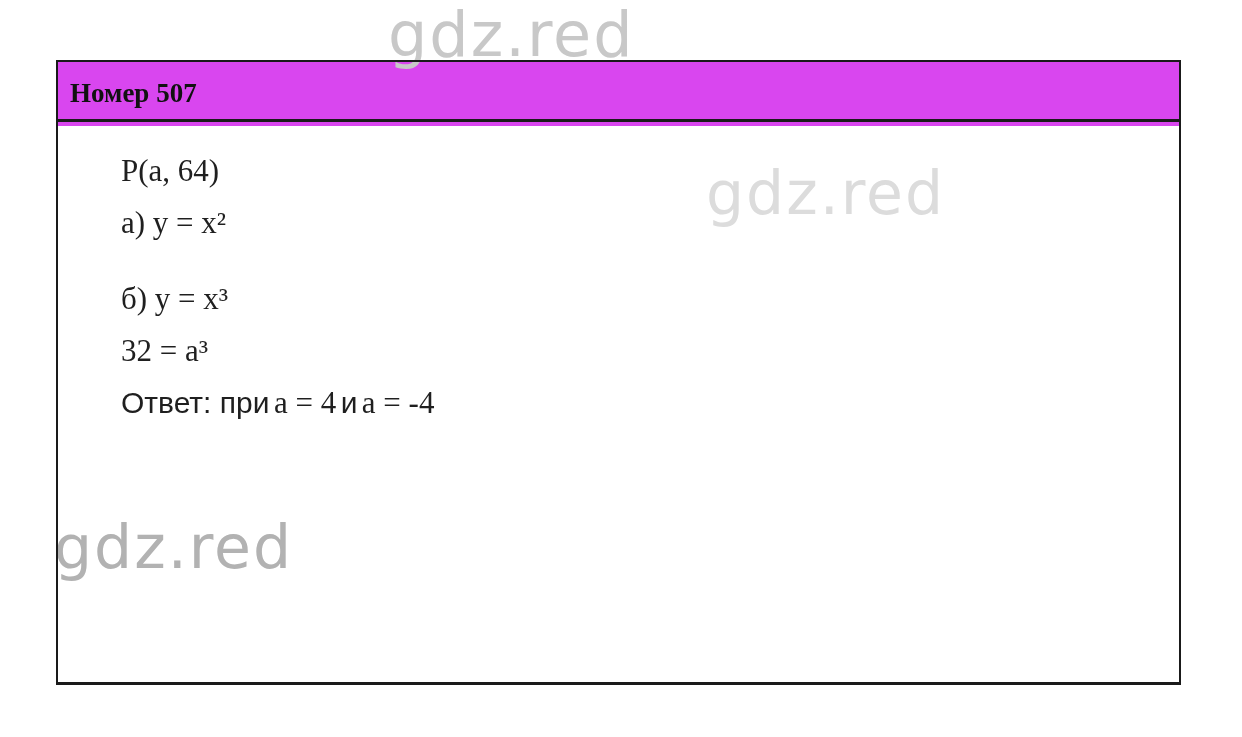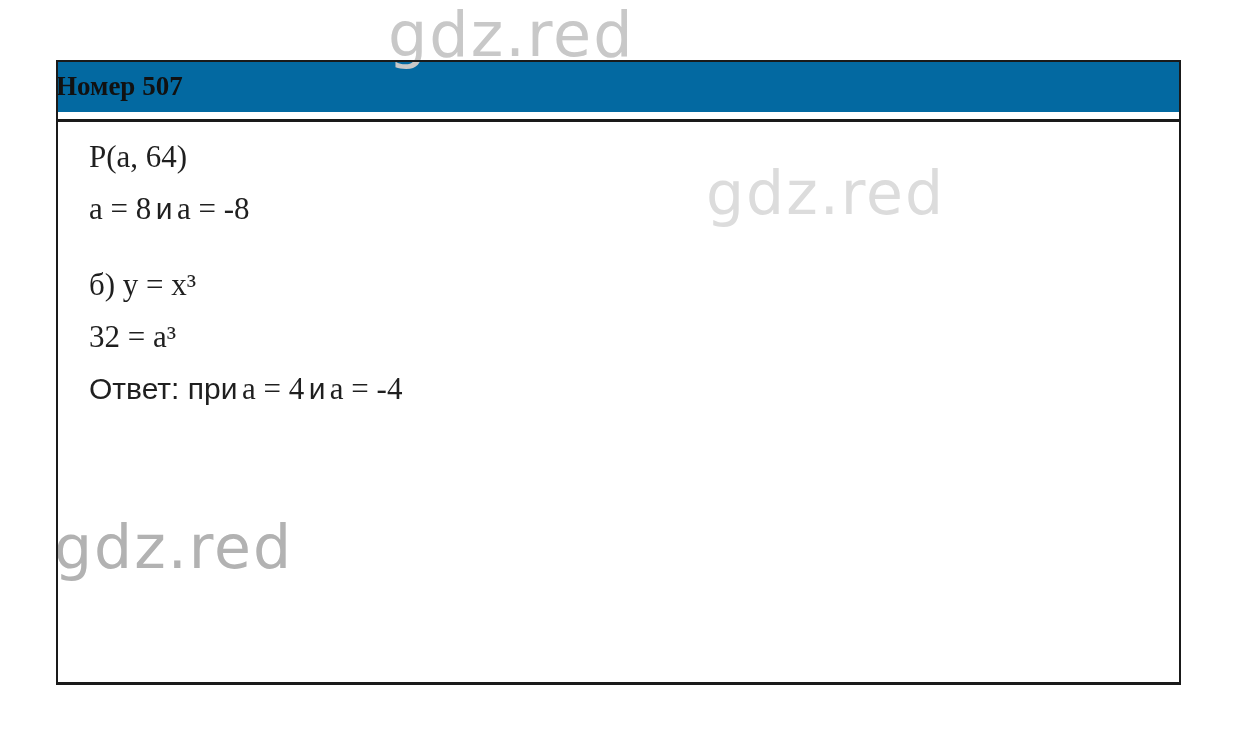--- a/index.html
+++ b/index.html
@@ -25,24 +25,25 @@
   .wm-bottom { left: 54px;  top: 512px; font-size: 60px; color: #b2b2b2; }
 
   
   .task-box {
     position: absolute;
     left: 56px; top: 60px;
     width: 1125px; height: 625px;
     background: #ffffff;
   }
   .task-header {
-    height: 52px;
-    background: #0369a1;
+    height: 66px;
+    background: #d946ef;
     display: flex;
     align-items: center;
+    padding-left: 14px;
   }
   .task-title {
     font-family: "Liberation Serif", serif;
     font-weight: bold;
     font-size: 27px;
     color: #111111;
     position: relative;
     z-index: 6;
   }
 
@@ -68,20 +69,21 @@
   
   .task-content {
     position: relative;
     z-index: 6;                 
     padding: 19px 0 0 33px;
   }
   .line {
     height: 52px;
     line-height: 52px;
     white-space: pre-wrap;
+    margin-left: 32px;
   }
   .part-b { margin-top: 24px; }
 
   .serif {
     font-family: "Liberation Serif", serif;
     font-size: 31px;
     color: #1f1f1f;
   }
   .sans {
     font-family: "Liberation Sans", sans-serif;
@@ -102,21 +104,21 @@
 
     <div class="task-header">
       <span class="task-title">Номер 507</span>
     </div>
 
     <div class="task-content">
 
       <div class="line"><span class="serif">P(a, 64)</span></div>
 
       <div class="part">
-        <div class="line"><span class="serif">a = 8</span> <span class="sans">и</span> <span class="serif">a = -8</span></div>
+        <div class="line"><span class="serif">а) y = x²</span></div>
       </div>
 
       <div class="part part-b">
         <div class="line"><span class="serif">б) y = x³</span></div>
         <div class="line"><span class="serif">32 = a³</span></div>
         <div class="line"><span class="sans">Ответ: при</span> <span class="serif">a = 4</span> <span class="sans">и</span> <span class="serif">a = -4</span></div>
       </div>
 
     </div>
   </div>

